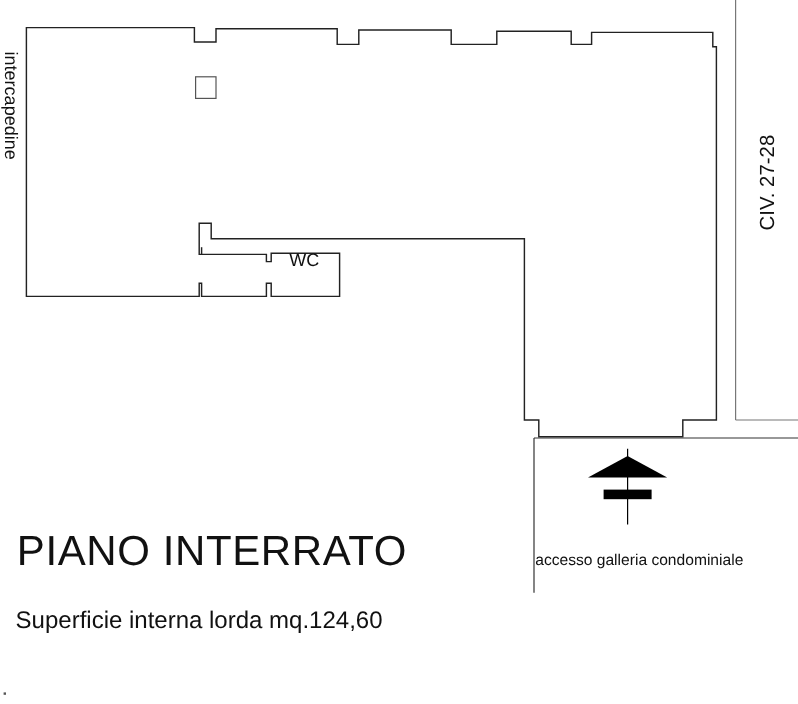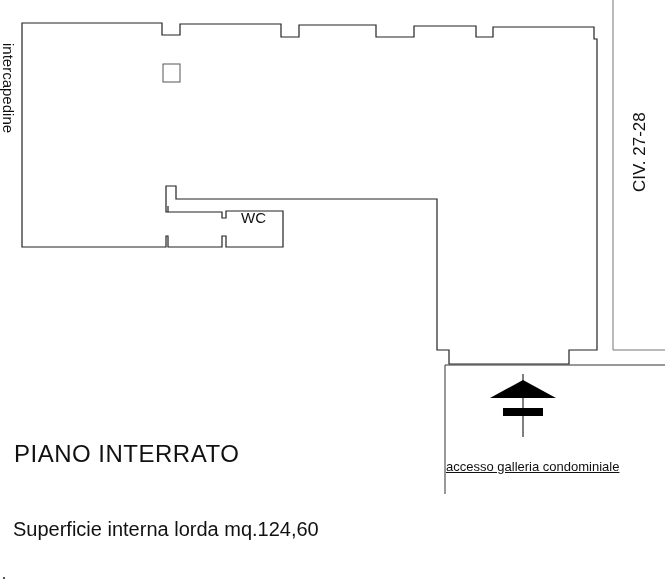--- a/index.html
+++ b/index.html
@@ -3,23 +3,23 @@
   <meta charset="utf-8">
   <style>
     html, body { margin: 0; padding: 0; background: #ffffff; }
     body { width: 665px; height: 587px; position: relative; overflow: hidden; font-family: "Liberation Sans", sans-serif; color: #111; }
     svg.plan { position: absolute; left: 0; top: 0; }
     .lbl { position: absolute; white-space: nowrap; color: #111; }
     #intercap { left: 1px; top: 43px; font-size: 15px; transform: rotate(90deg) translate(0,-16px); transform-origin: left top; }
     #intercap span { display: inline-block; transform: scaleX(1); }
     #civ { left: 630px; top: 192px; font-size: 17px; transform: rotate(-90deg); transform-origin: left top; }
     #wc { left: 241px; top: 209px; font-size: 15px; }
-    #title { left: 14px; top: 440px; font-size: 24px; letter-spacing: 0.5px; }
-    #sub { left: 13px; top: 506px; font-size: 20px; margin-top: 12px; }
-    #access { left: 446px; top: 459px; font-size: 13px; text-decoration: underline; }
+    #title { left: 14px; top: 440px; font-size: 35px; letter-spacing: 0.5px; }
+    #sub { left: 13px; top: 506px; font-size: 20px; }
+    #access { left: 446px; top: 459px; font-size: 13px; }
   </style>
 </head>
 <body>
 
 <svg class="plan" width="665" height="587" viewBox="0 0 665 587">
   <g fill="none" stroke="#222" stroke-width="1.2">
 
     <path d="M22,23 L162,23 L162,35 L180,35 L180,24 L281,24 L281,37 L299,37 L299,25 L376,25 L376,37 L414,37 L414,26 L476,26 L476,37 L493,37 L493,27 L594,27 L594,39 L597,39 L597,350 L569,350 L569,364 L449,364 L449,350 L437,350 L437,199 L176,199 L176,186 L166,186 L166,212 L222,212 L222,218 L226,218 L226,211 L283,211 L283,247 L226,247 L226,236 L222,236 L222,247 L168,247 L168,236 L166,236 L166,247 L22,247 Z"></path>
 
     <line x1="168" y1="212" x2="168" y2="206"></line>

